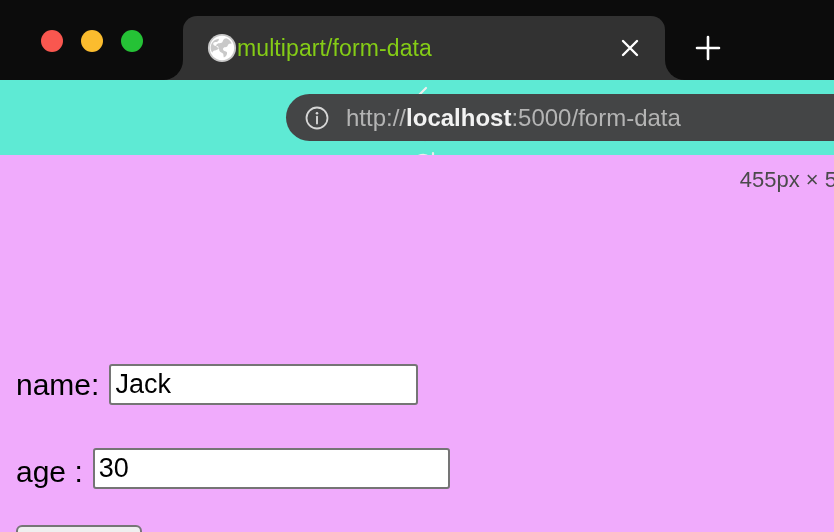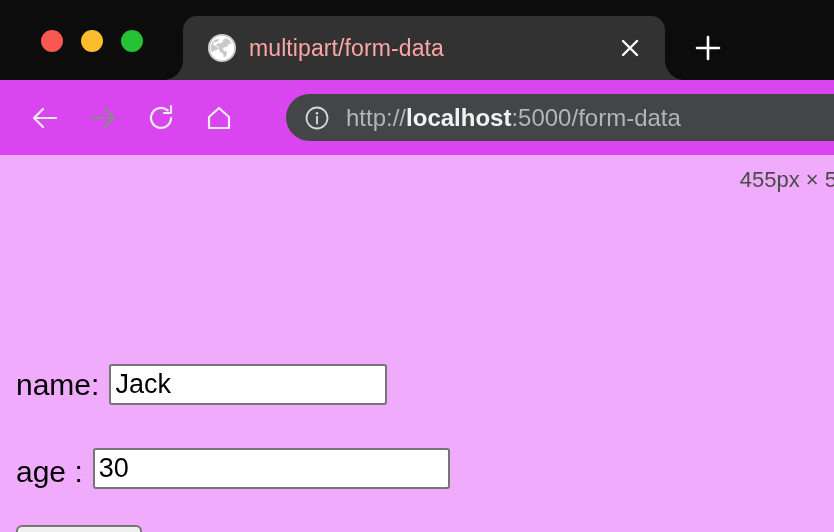--- a/index.html
+++ b/index.html
@@ -98,22 +98,22 @@
     border-bottom-left-radius: 20px;
   }
 
   .tab-favicon {
     width: 30px;
     height: 30px;
     flex: 0 0 30px;
     display: block;
   }
   .tab-title {
-    margin-left: 12px;
-    color: #fca5a5;
+    margin-left: 0;
+    color: #84cc16;
     font-size: 23px;
     letter-spacing: 0.1px;
     white-space: nowrap;
     overflow: hidden;
   }
   .tab-close {
     position: absolute;
     right: 22px;
     top: 50%;
     transform: translateY(-50%);
@@ -133,23 +133,24 @@
     display: flex;
     align-items: center;
     justify-content: center;
     color: #ffffff;
   }
 
   
   .toolbar {
     position: relative;
     height: 75px;
-    background: #d946ef;
-    display: flex;
-    align-items: center;
+    background: #5eead4;
+    display: flex;
+    align-items: center;
+    flex-direction: column;
   }
   .nav-btn {
     width: 46px;
     height: 46px;
     margin-left: 12px;
     display: flex;
     align-items: center;
     justify-content: center;
   }
   .nav-btn:first-child { margin-left: 22px; }
@@ -224,21 +225,21 @@
     border: 2px solid #757575;
     background: #ffffff;
     border-radius: 3px;
     font-size: 27px;
     font-family: "Liberation Sans", sans-serif;
     color: #000000;
     padding: 0 4px;
     outline: none;
     margin-left: 10px;
   }
-  .input-name { width: 278px; }
+  .input-name { width: 309px; }
   .input-age  { width: 357px; }
 
   .submit-btn {
     position: absolute;
     left: 16px;
     top: 370px;
     width: 126px;
     height: 42px;
     background: #efefef;
     border: 2px solid #767676;

